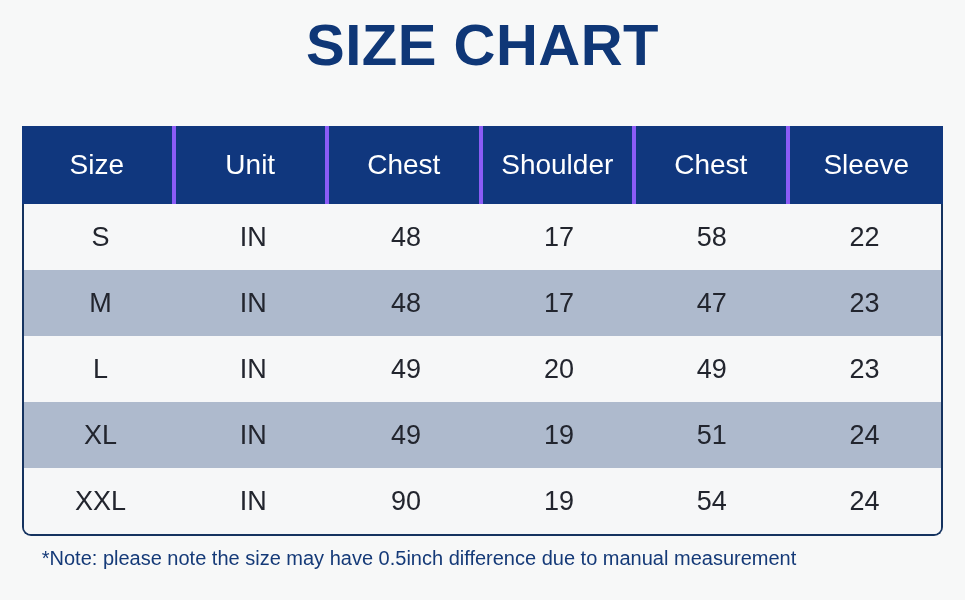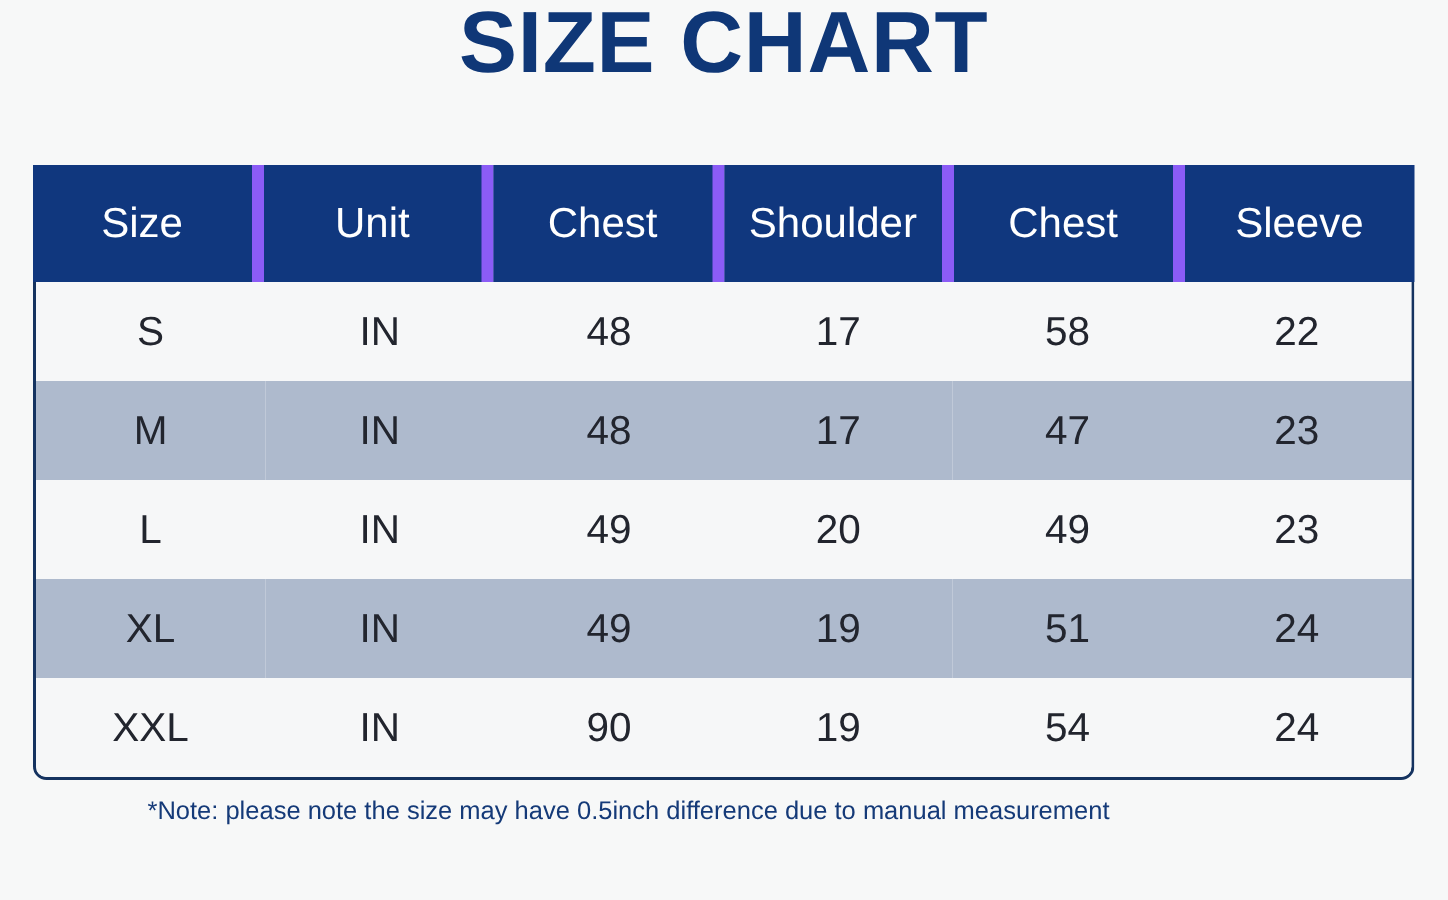--- a/index.html
+++ b/index.html
@@ -19,21 +19,21 @@
     height: 600px;
     box-sizing: border-box;
   }
   .title {
     text-align: center;
     font-size: 58px;
     font-weight: bold;
     color: #0f3777;
     letter-spacing: 0.5px;
     line-height: 1;
-    margin: 0;
+    margin: 16px;
     font-family: "Liberation Sans", sans-serif;
   }
   .table-wrap {
     position: absolute;
     left: 22px;
     top: 110px;
     width: 921px;
     box-sizing: border-box;
   }
   table.size-table {
@@ -43,21 +43,21 @@
     table-layout: fixed;
   }
   table.size-table th {
     background: #10377e;
     color: #ffffff;
     font-size: 28px;
     font-weight: normal;
     height: 78px;
     text-align: center;
     vertical-align: middle;
-    border-right: 8px solid #8b5cf6;
+    border-right: 4px solid #8b5cf6;
     padding: 0;
   }
   table.size-table th:last-child {
     border-right: none;
     margin-left: 25px;
   }
   .body-box {
     border-left: 2px solid #153360;
     border-right: 2px solid #153360;
     border-bottom: 2px solid #153360;
@@ -86,21 +86,21 @@
   }
   tr.row-even td {
     background: #aebacd;
   }
   .note {
     position: absolute;
     left: 0;
     top: 531px;
     width: 838px;
     text-align: center;
-    font-size: 17px;
+    font-size: 20px;
     color: #153a78;
     font-family: "Liberation Sans", sans-serif;
   }
 </style>
 </head>
 <body>
 
 <div class="page">
 
   <h1 class="title">SIZE CHART</h1>

